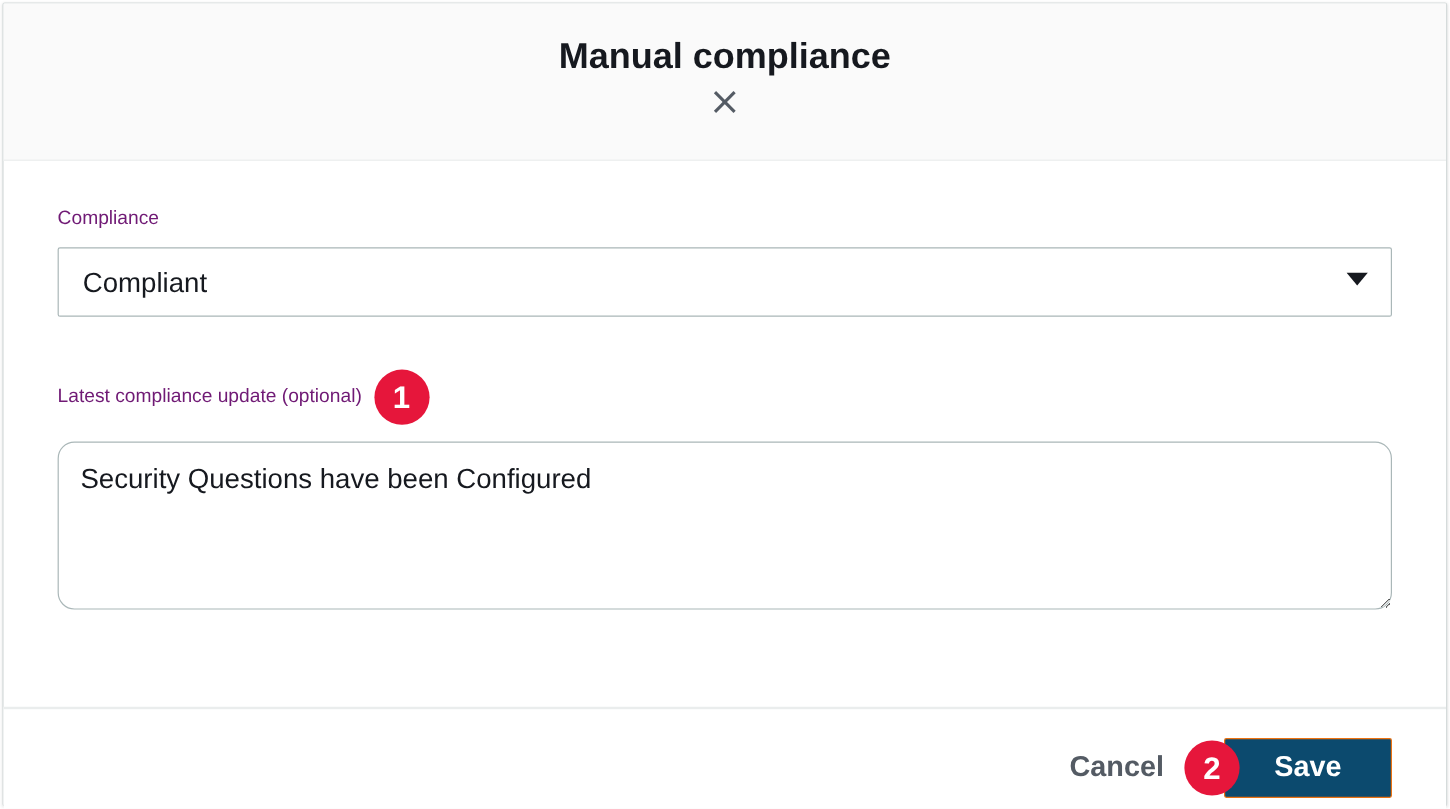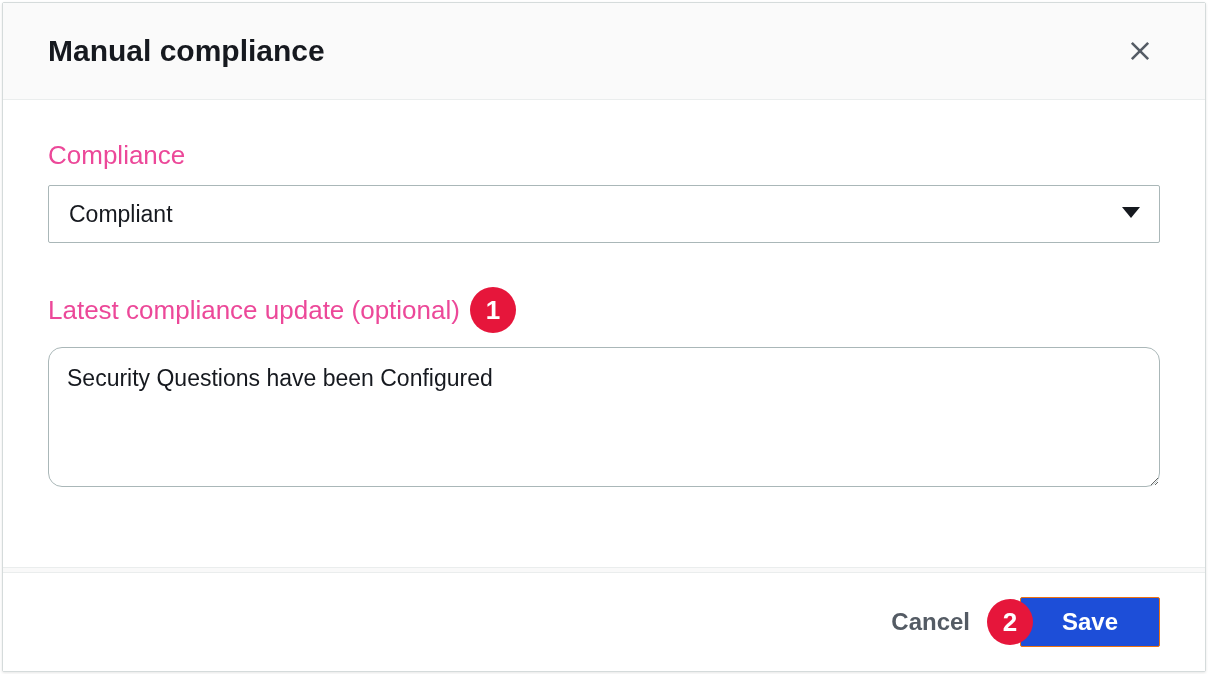--- a/index.html
+++ b/index.html
@@ -27,20 +27,21 @@
       flex-direction: column;
       background: #ffffff;
     }
     .modal-header {
       background: #fafafa;
       border-bottom: 1px solid #eaeded;
       padding: 28px 45px;
       display: flex;
       justify-content: space-between;
       align-items: center;
+      flex-direction: column;
     }
     .modal-title {
       font-size: 30px;
       font-weight: 700;
       color: #16191f;
     }
     .close-btn {
       background: none;
       border: none;
       cursor: pointer;
@@ -57,22 +58,22 @@
     }
     .modal-body {
       padding: 40px 45px;
       flex: 1;
     }
     .form-group {
       margin-bottom: 36px;
     }
     .form-label {
       display: block;
-      font-size: 26px;
-      color: #ec4899;
+      font-size: 16px;
+      color: #701a75;
       margin-bottom: 14px;
     }
     .label-row {
       display: flex;
       align-items: center;
       gap: 10px;
       margin-bottom: 14px;
       margin-top: 44px;
     }
     .label-row .form-label {
@@ -129,21 +130,21 @@
     .btn-link {
       background: none;
       border: none;
       font-size: 24px;
       font-weight: 700;
       color: #545b64;
       cursor: pointer;
       padding: 8px 0;
     }
     .btn-primary {
-      background: #1d4ed8;
+      background: #0c4a6e;
       border: 1px solid #ec7211;
       color: #fff;
       font-size: 24px;
       font-weight: 700;
       padding: 10px 34px;
       border-radius: 2px;
       cursor: pointer;
       min-width: 140px;
     }
     .badge {

